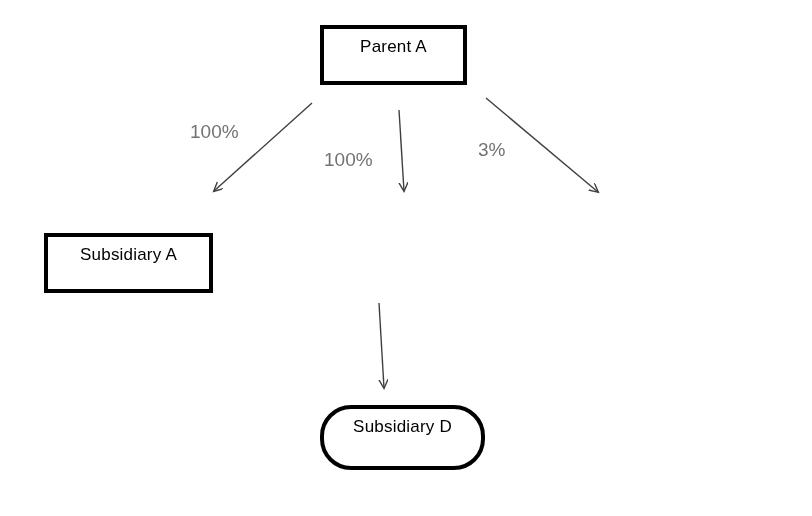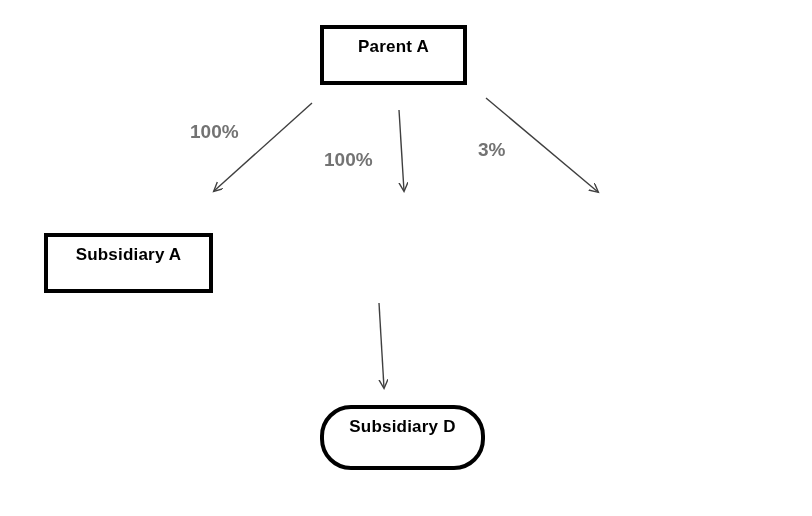--- a/index.html
+++ b/index.html
@@ -7,21 +7,20 @@
     padding: 0;
     background: #ffffff;
   }
   .canvas {
     position: relative;
     width: 651px;
     height: 516px;
     background: #ffffff;
     font-family: "Liberation Sans", sans-serif;
     overflow: hidden;
-    font-weight: bold;
   }
   .arrows-layer {
     position: absolute;
     left: 0;
     top: 0;
     width: 812px;
     height: 516px;
     pointer-events: none;
   }
   .node {

